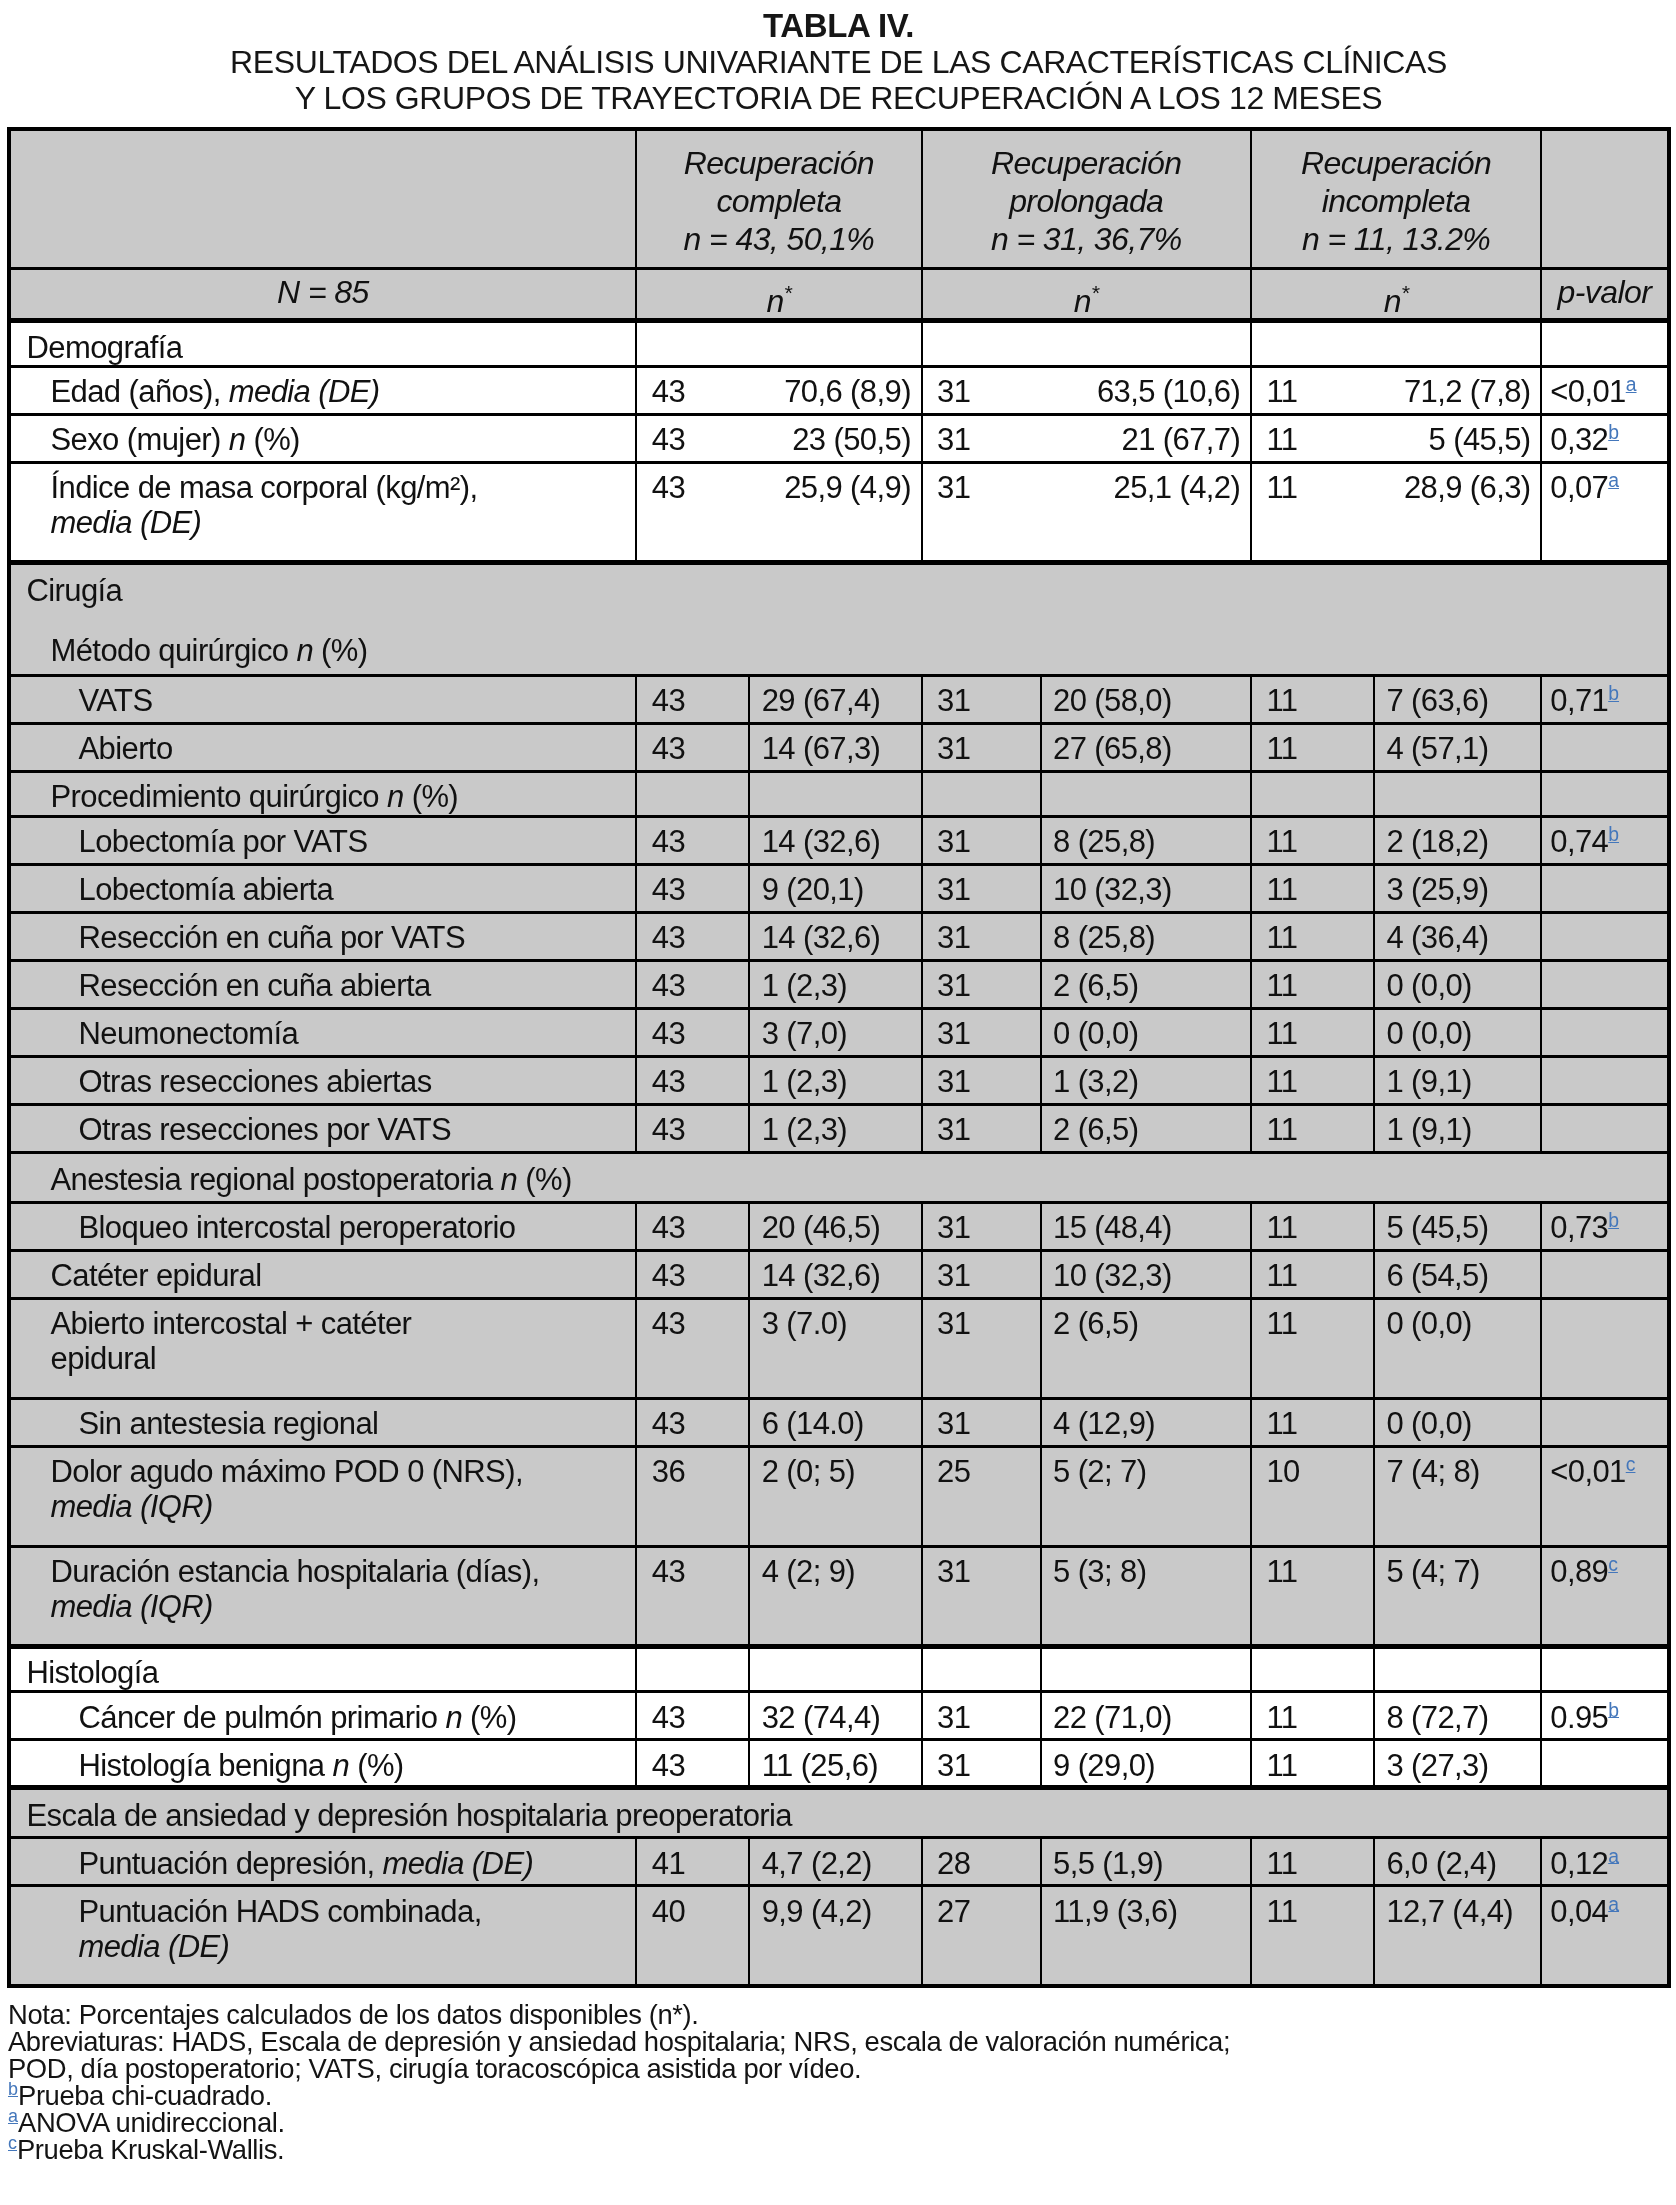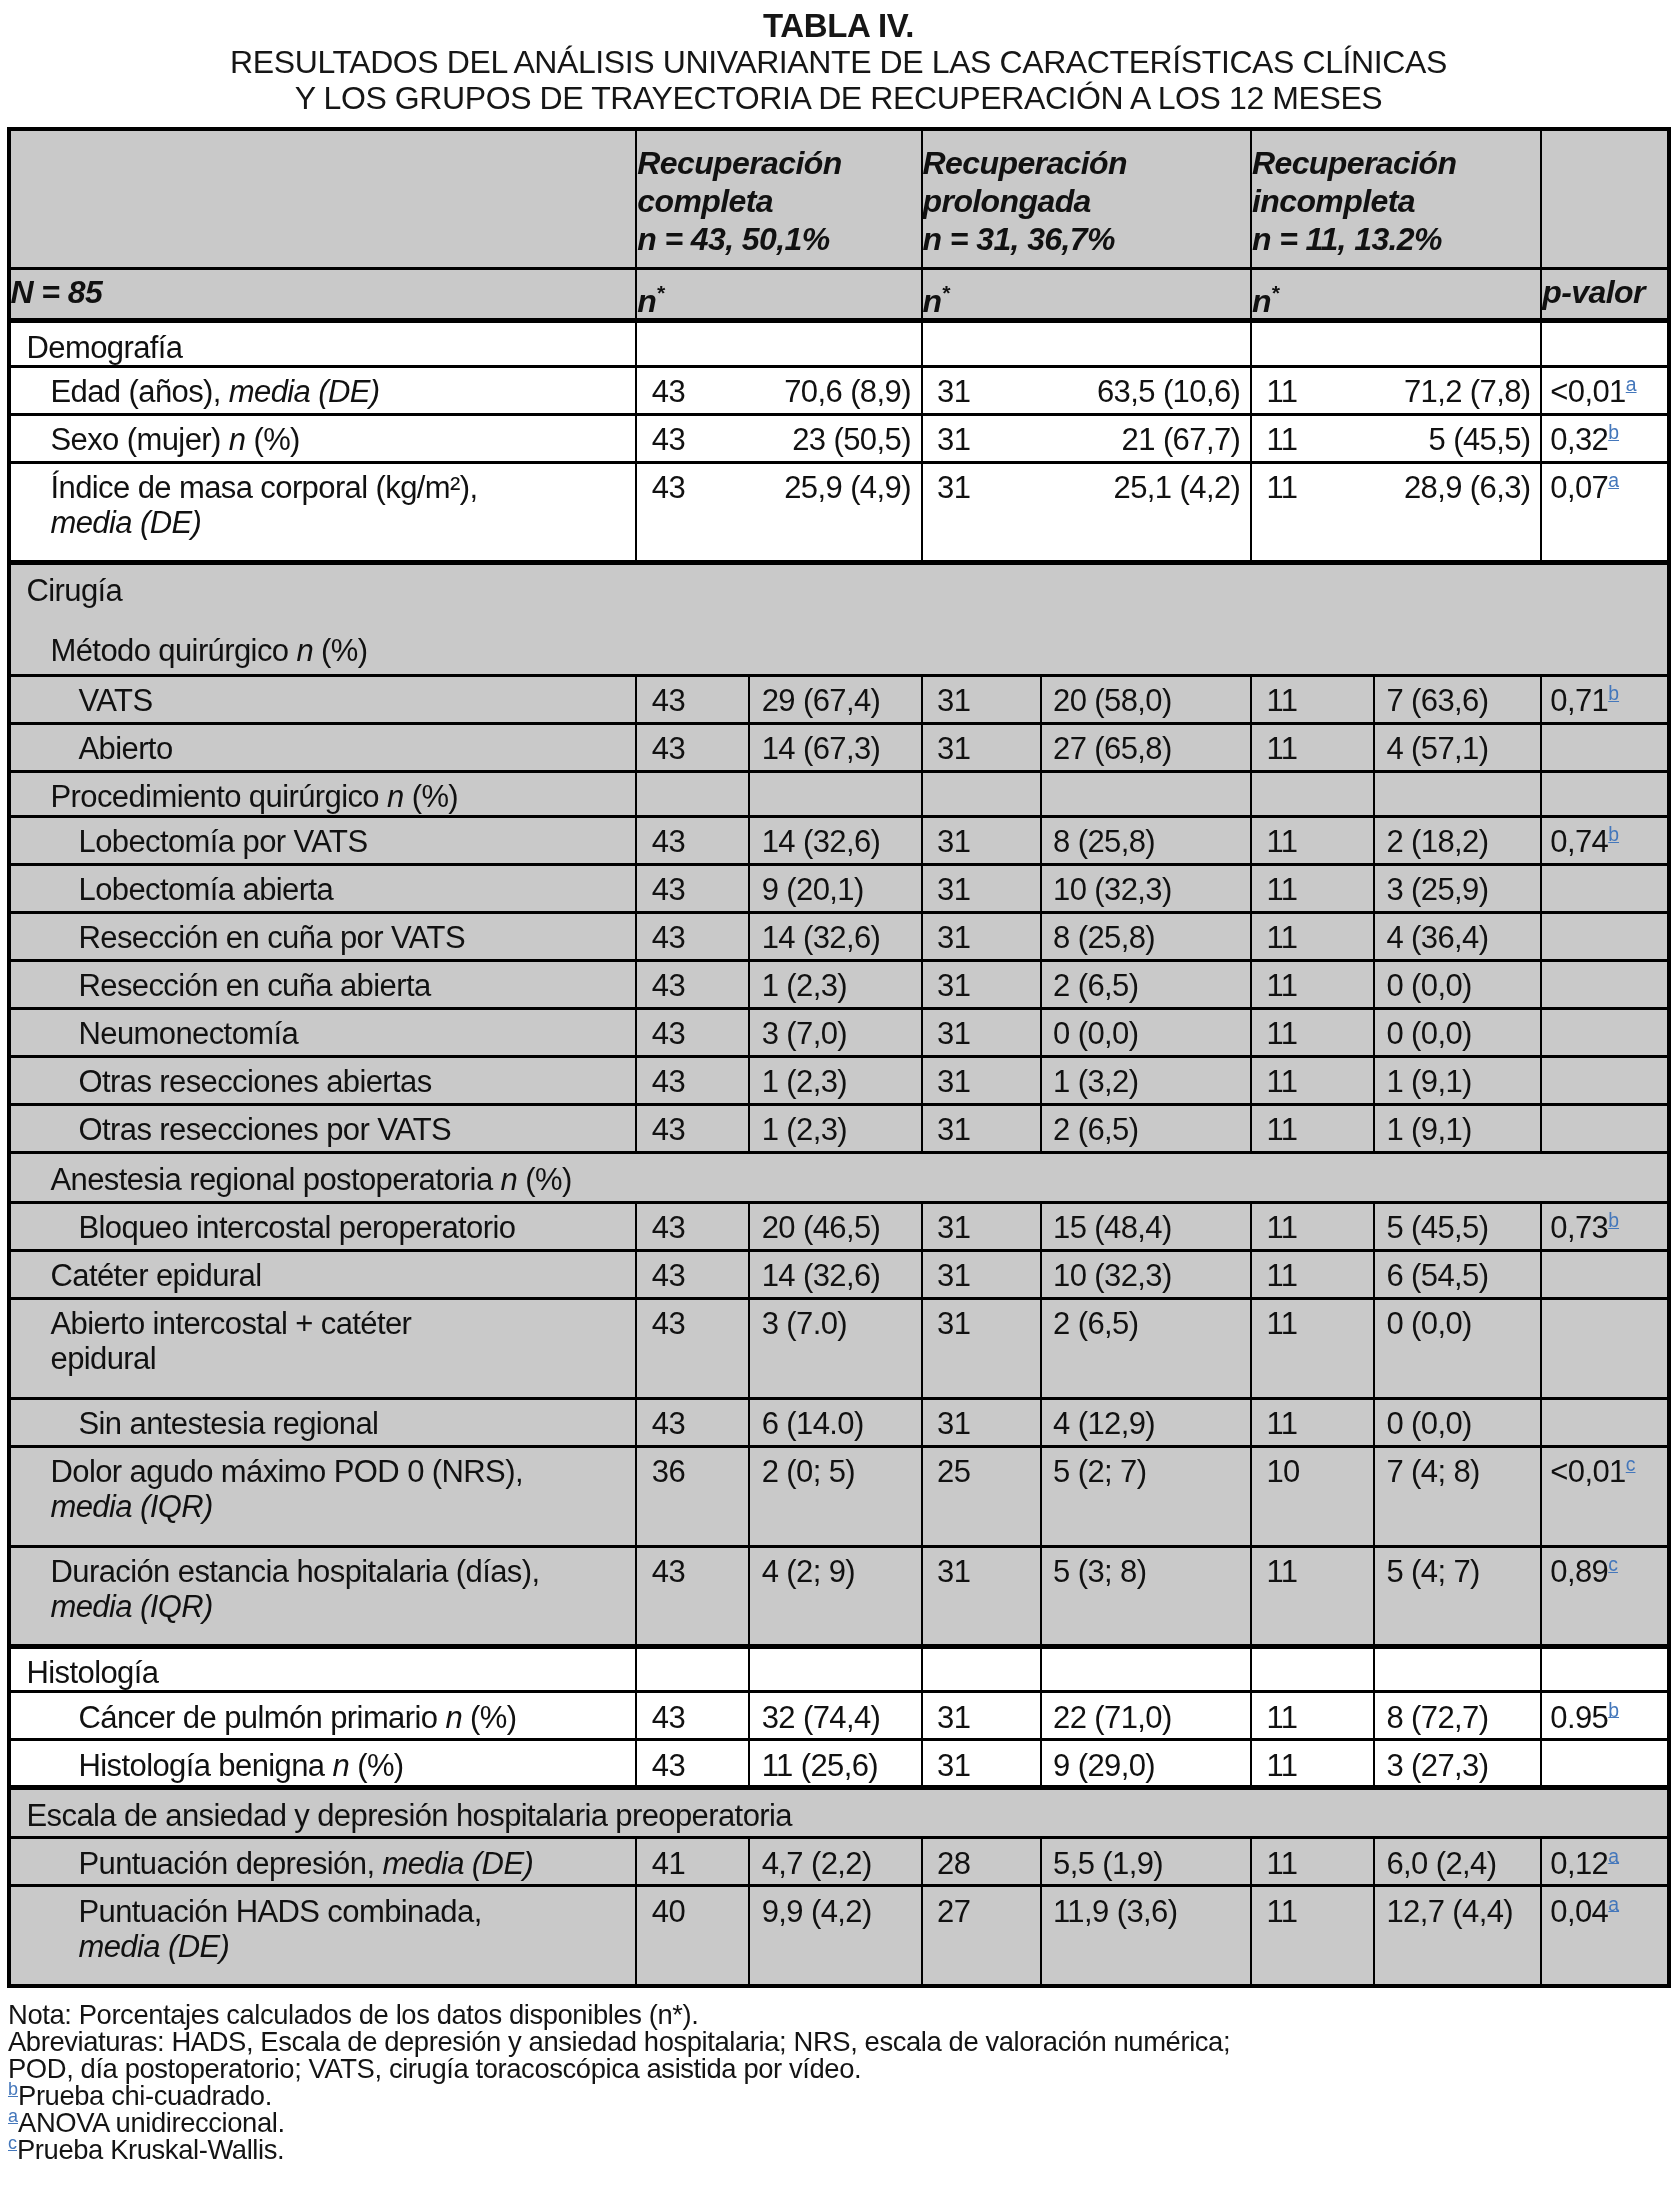--- a/index.html
+++ b/index.html
@@ -8,21 +8,21 @@
     font-family:"Liberation Sans", sans-serif;position:relative;overflow:hidden;
   }
   .title{text-align:center;margin-top:8px;line-height:36px;font-size:32px;letter-spacing:-0.4px;color:#161616;}
   .title .t1{font-weight:bold;font-size:33px;}
   table{border-collapse:collapse;table-layout:fixed;margin:11.3px 0 0 6.5px;width:1664px;border:4.8px solid #000;}
   td{vertical-align:top;padding:6.5px 0 0 0;font-size:31px;letter-spacing:-0.6px;line-height:35px;
      border-right:2.4px solid #000;border-top:3.2px solid #000;overflow:hidden;}
   td:last-child{border-right:none;}
   tr.heavy td{border-top:5.6px solid #000;}
   thead tr:first-child td{border-top:none;}
-  thead td{background:#c9c9c9;font-weight:bold;font-style:italic;font-size:32px;}
+  thead td{background:#c9c9c9;text-align:center;font-weight:normal;font-style:italic;font-size:32px;}
   tr.g td{background:#c9c9c9;}
   tr.w td{background:#ffffff;}
   .h1 td{padding-top:13px;}
   .h1 .grp div{line-height:38px;}
   .h2 td{padding-top:4.8px;}
   .lab{text-align:left;}
   .i0{padding-left:16px;}
   .i1{padding-left:40px;}
   .i2{padding-left:68px;}
   .ncell{text-align:left;padding-left:14.5px;}

